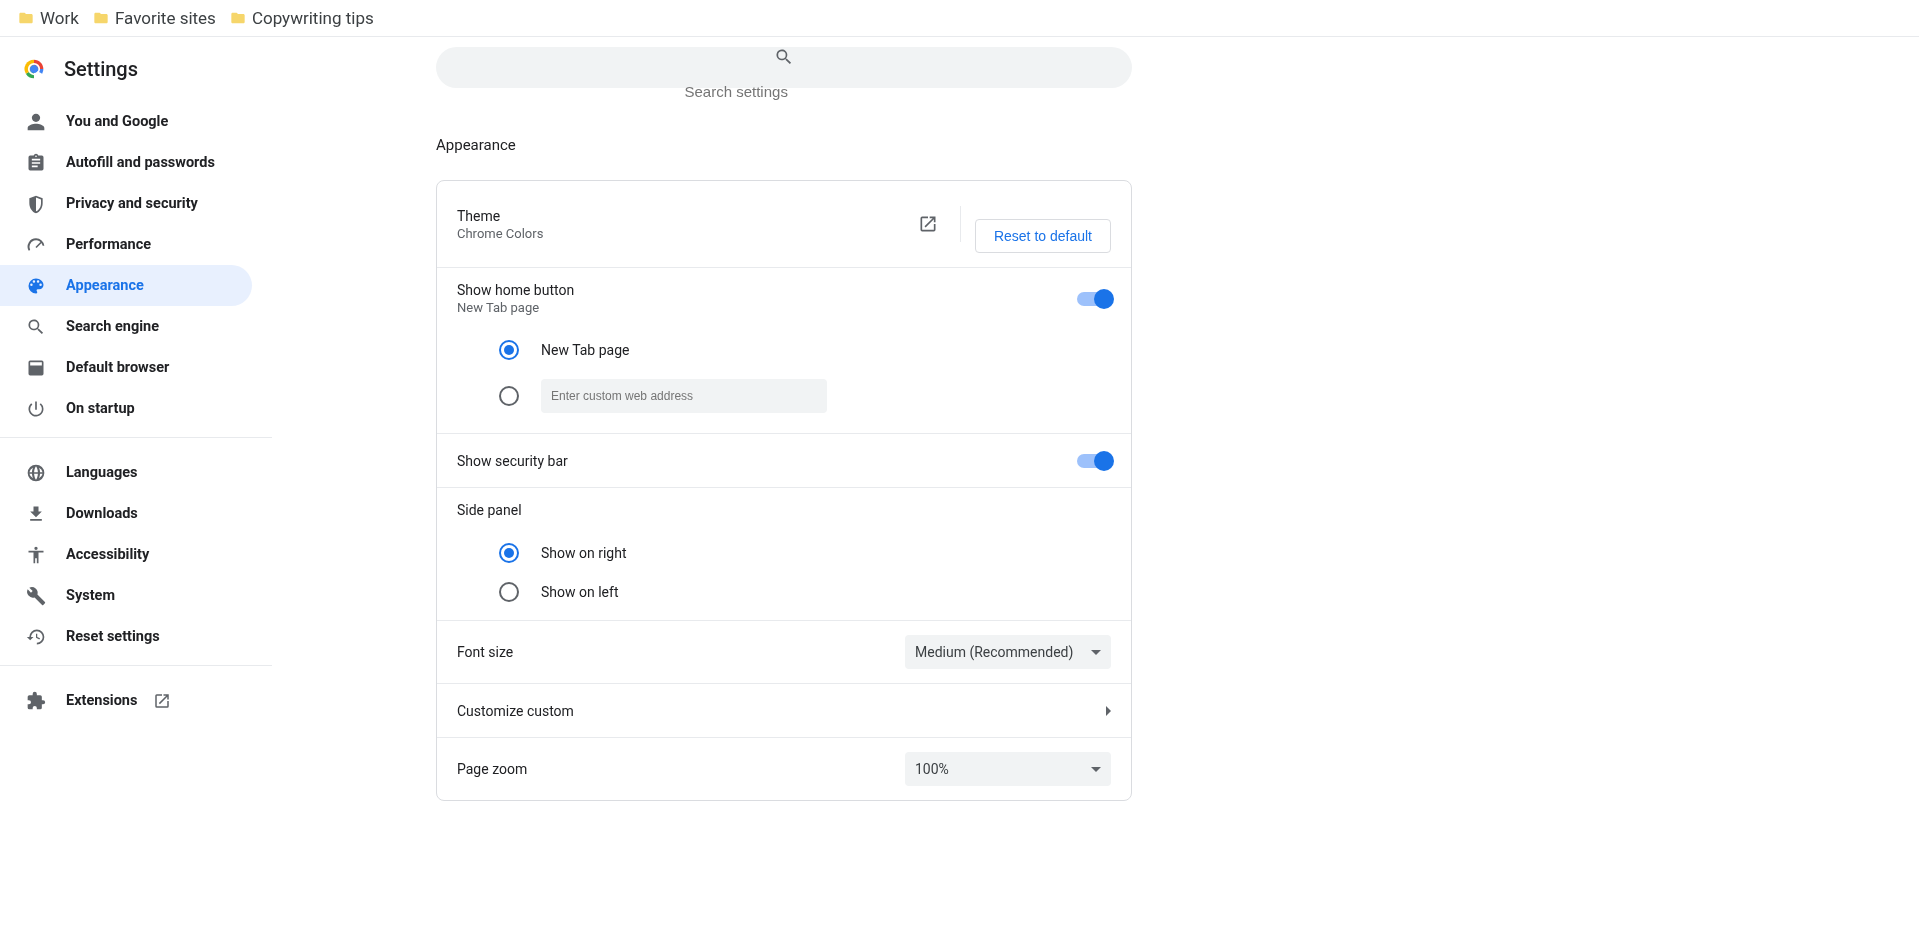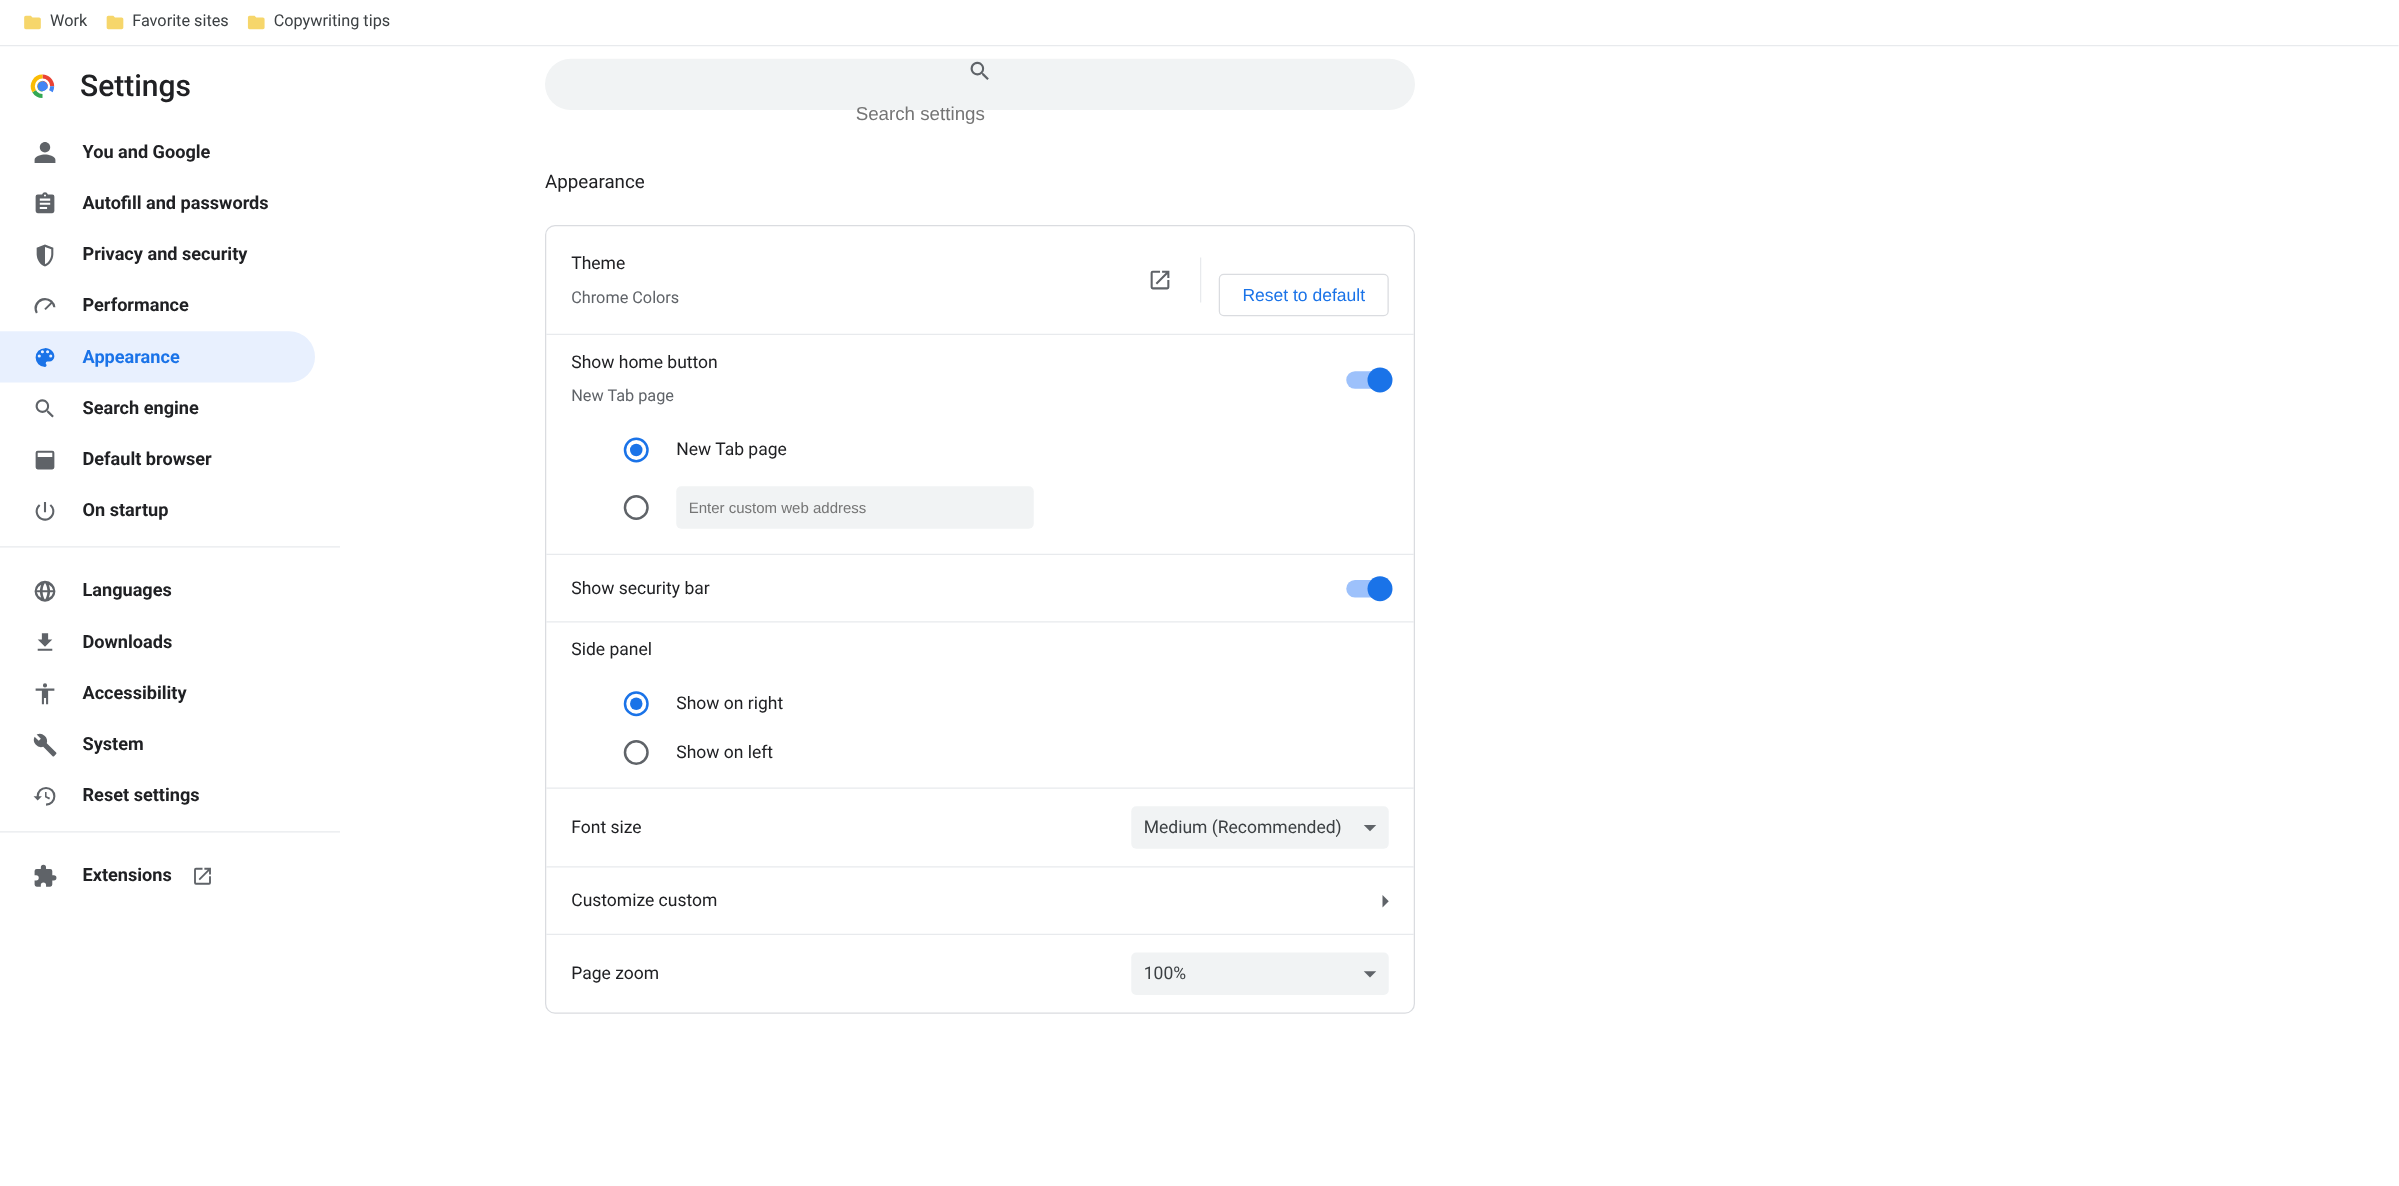--- a/index.html
+++ b/index.html
@@ -14,22 +14,23 @@
 .bookmarks-bar {
   height: 37px;
   display: flex;
   align-items: center;
   padding: 0 18px;
   border-bottom: 1px solid #e8eaed;
   gap: 14px;
 }
 .bookmark {
   display: flex;
+  align-items: center;
   gap: 6px;
-  font-size: 13px;
+  font-size: 17px;
   color: #3c4043;
   cursor: pointer;
 }
 .folder-icon {
   width: 16px; height: 16px;
   display: inline-block;
 }
 .folder-icon svg { display:block; }
 .main-layout {
   display: flex;
@@ -41,21 +42,21 @@
   flex-shrink: 0;
 }
 .settings-header {
   display: flex;
   align-items: center;
   gap: 16px;
   padding: 6px 20px 18px 20px;
 }
 .chrome-logo { width: 28px; height: 28px; }
 .settings-title {
-  font-size: 24px;
+  font-size: 20px;
   color: #202124;
   font-weight: 500;
 }
 .nav-group {
   padding-bottom: 8px;
   border-bottom: 1px solid #e8eaed;
   margin-bottom: 14px;
   padding-right: 20px;
   font-weight: bold;
 }
@@ -124,21 +125,21 @@
   display: flex;
   align-items: center;
   padding: 14px 20px;
   min-height: 54px;
 }
 .row + .row, .divider-above { border-top: 1px solid #e8eaed; }
 .row-col {
   flex:1;
   display:flex;
   flex-direction:column;
-  gap:12px;
+  gap:2px;
   justify-content:center;
 }
 .row-label { font-size: 14px; color:#202124; }
 .row-sub { font-size: 13px; color:#5f6368; }
 .open-icon-box {
   width:36px; height:36px; display:flex; align-items:center; justify-content:center;
   color:#5f6368; cursor:pointer;
 }
 .vdiv { width:1px; height:36px; background:#e8eaed; margin:0 14px; }
 .reset-btn {

